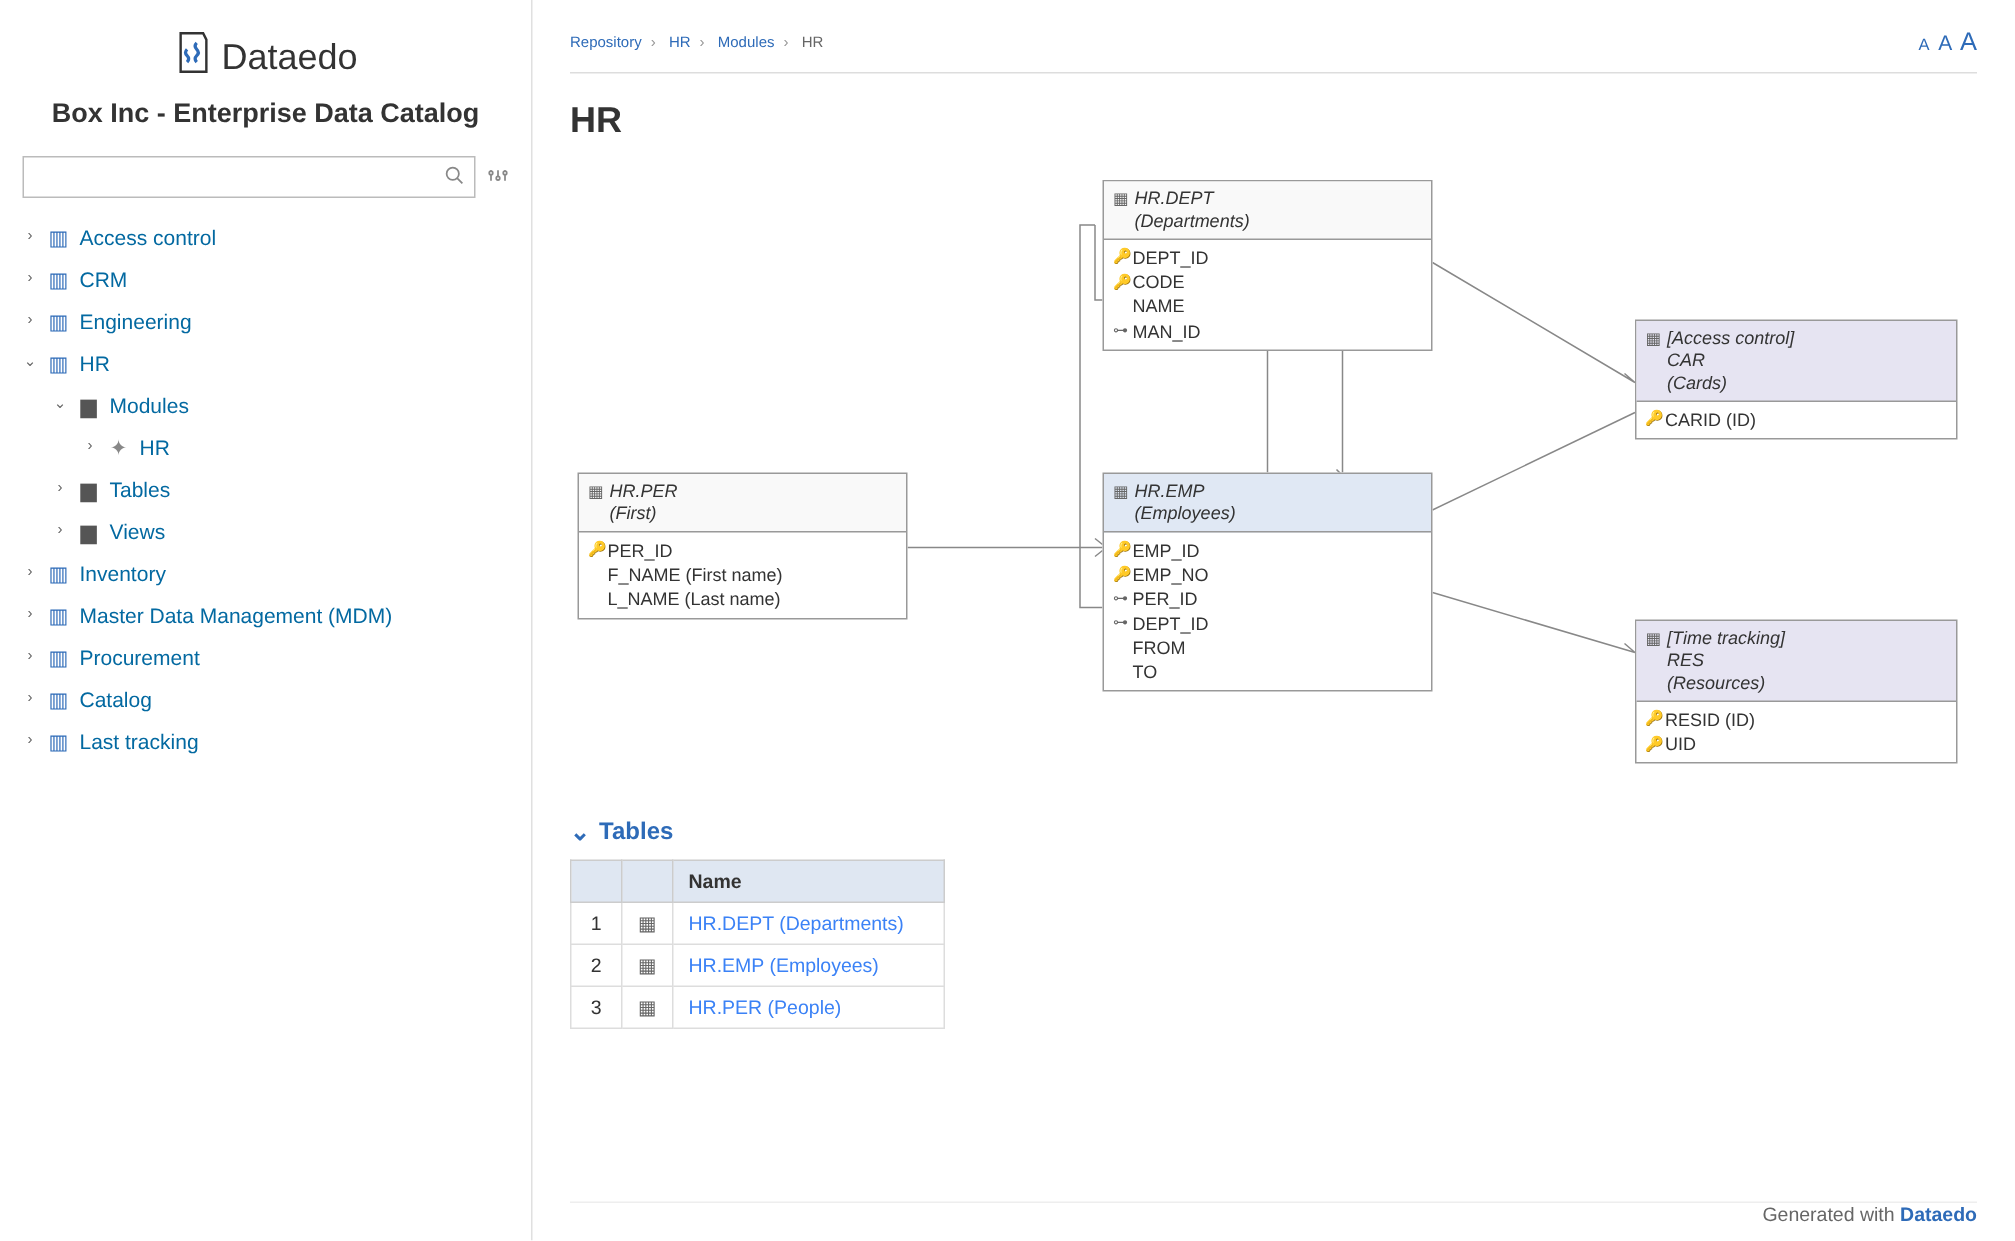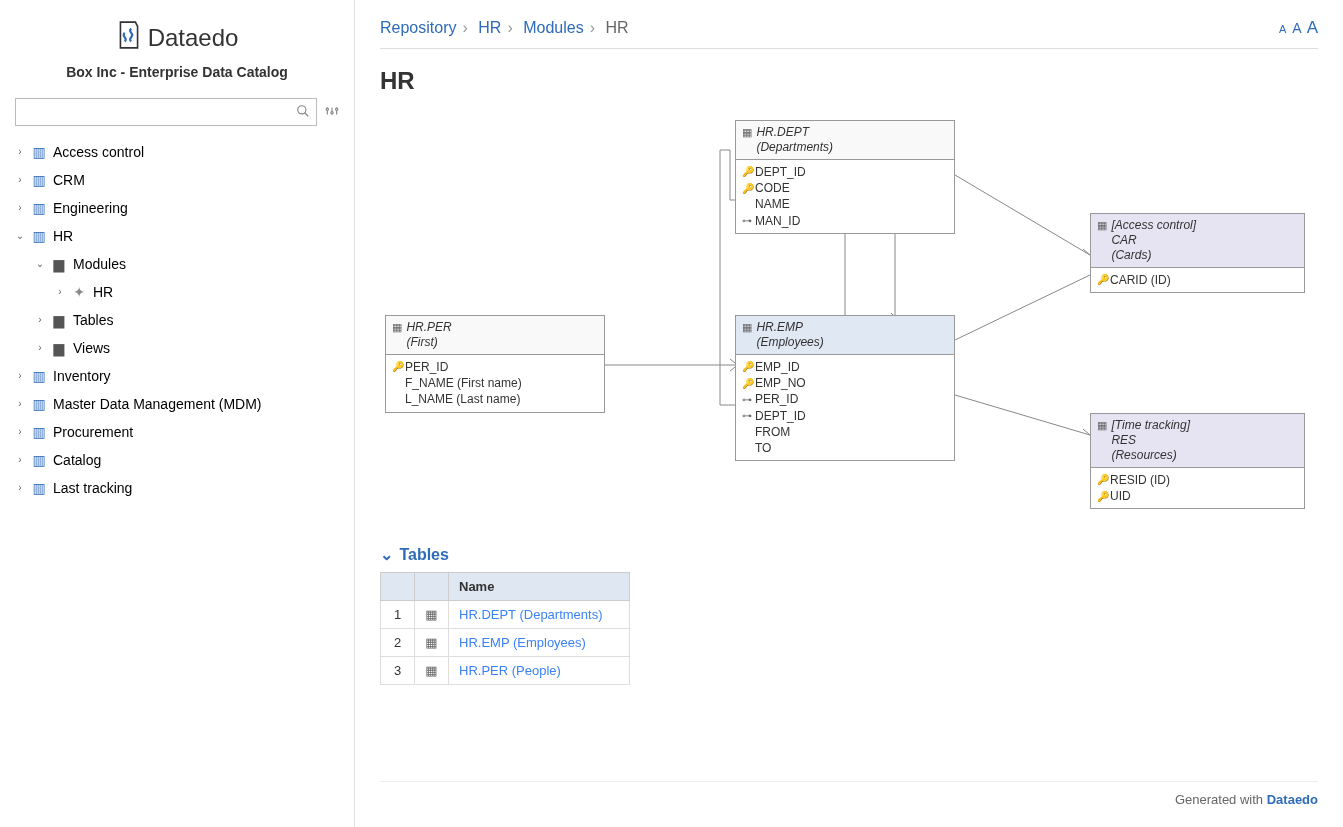--- a/index.html
+++ b/index.html
@@ -2,38 +2,38 @@
 <html><head>
 <meta charset="utf-8">
 <style>
 * { box-sizing: border-box; margin: 0; padding: 0; }
 body { font-family: 'Segoe UI', Tahoma, sans-serif; font-size: 14px; color: #333; background: #fff; width: 1343px; height: 827px; overflow: hidden; }
 .layout { display: flex; height: 100%; }
 .sidebar { width: 355px; border-right: 1px solid #e0e0e0; padding: 20px 15px; }
 .logo-row { text-align: center; margin-bottom: 8px; }
 .logo { display: inline-flex; align-items: center; gap: 6px; font-size: 24px; font-weight: 400; }
 .logo-icon svg { width: 26px; height: 30px; }
-.subtitle { text-align: center; font-weight: bold; font-size: 14px; margin-bottom: 18px; }
+.subtitle { text-align: center; font-weight: bold; font-size: 18px; margin-bottom: 18px; }
 .search-row { display: flex; align-items: center; gap: 8px; margin-bottom: 12px; }
 .search-box { flex: 1; display: flex; align-items: center; border: 1px solid #bbb; height: 28px; padding: 0 6px; }
 .search-box input { flex: 1; border: none; outline: none; font-size: 13px; background: transparent; }
 .search-icon, .filter-icon { color: #888; }
 .tree { list-style: none; }
 .tree li { line-height: 28px; }
 .tree .row { display: flex; align-items: center; gap: 6px; cursor: pointer; }
 .tree .chev { width: 10px; color: #666; font-size: 10px; text-align: center; }
 .tree .ic { width: 16px; display: inline-flex; justify-content: center; }
-.tree .lbl { color: #000000; }
+.tree .lbl { color: #0369a1; }
 .tree .children { list-style: none; padding-left: 20px; }
 .db-icon { color: #2e6bb8; }
 .folder-icon { color: #555; }
 .puzzle-icon { color: #888; }
 .main { flex: 1; padding: 18px 25px 10px 25px; display: flex; flex-direction: column; overflow: hidden; }
 .topbar { display: flex; justify-content: space-between; align-items: center; padding-bottom: 10px; border-bottom: 1px solid #ddd; margin-bottom: 18px; }
-.breadcrumb { font-size: 16px; color: #666; }
+.breadcrumb { font-size: 10px; color: #666; }
 .breadcrumb a { color: #2e6bb8; text-decoration: none; cursor: pointer; }
 .breadcrumb .sep { margin: 0 6px; color: #999; }
 .fontsize a { color: #2e6bb8; text-decoration: none; margin-left: 2px; }
 .page-title { font-size: 24px; font-weight: bold; margin-bottom: 20px; }
 .diagram { position: relative; height: 430px; }
 .entity { position: absolute; border: 1px solid #999; background: #fff; font-size: 12px; }
 .entity.blue-head .ehead { background: #e0e8f4; border-bottom: 1px solid #999; }
 .entity.purple-head .ehead { background: #e6e4f2; border-bottom: 1px solid #999; }
 .entity.plain-head .ehead { background: #f9f9f9; border-bottom: 1px solid #999; }
 .ehead { padding: 4px 6px; display: flex; gap: 4px; }
@@ -47,21 +47,21 @@
 .spacer-ic { width: 10px; }
 .conn { position: absolute; top: 0; left: 0; }
 .description { font-size: 14px; margin-bottom: 40px; }
 .section-head { display: flex; align-items: center; gap: 6px; color: #2e6bb8; font-size: 16px; font-weight: bold; margin-bottom: 8px; cursor: pointer; }
 .tbl { border-collapse: collapse; width: 250px; }
 .tbl th { background: #dfe7f2; border: 1px solid #ccc; padding: 6px 10px; text-align: left; font-size: 13px; }
 .tbl td { border: 1px solid #ddd; padding: 6px 10px; font-size: 13px; }
 .tbl td.num { text-align: center; width: 34px; }
 .tbl td.ic-cell { width: 34px; text-align: center; color: #666; }
 .tbl td a { color: #3b82f6; text-decoration: none; }
-.footer { margin-top: auto; text-align: right; font-size: 13px; color: #666; padding: 10px 0; border-top: 1px solid #eee; }
+.footer { margin-top: auto; text-align: right; font-size: 13px; color: #666; padding: 0 0; border-top: 1px solid #eee; }
 .footer a { color: #2e6bb8; font-weight: bold; text-decoration: none; }
 </style>
 </head>
 <body>
 
 <div class="layout">
   <aside class="sidebar">
     <div class="logo-row">
       <span class="logo">
         <span class="logo-icon">

